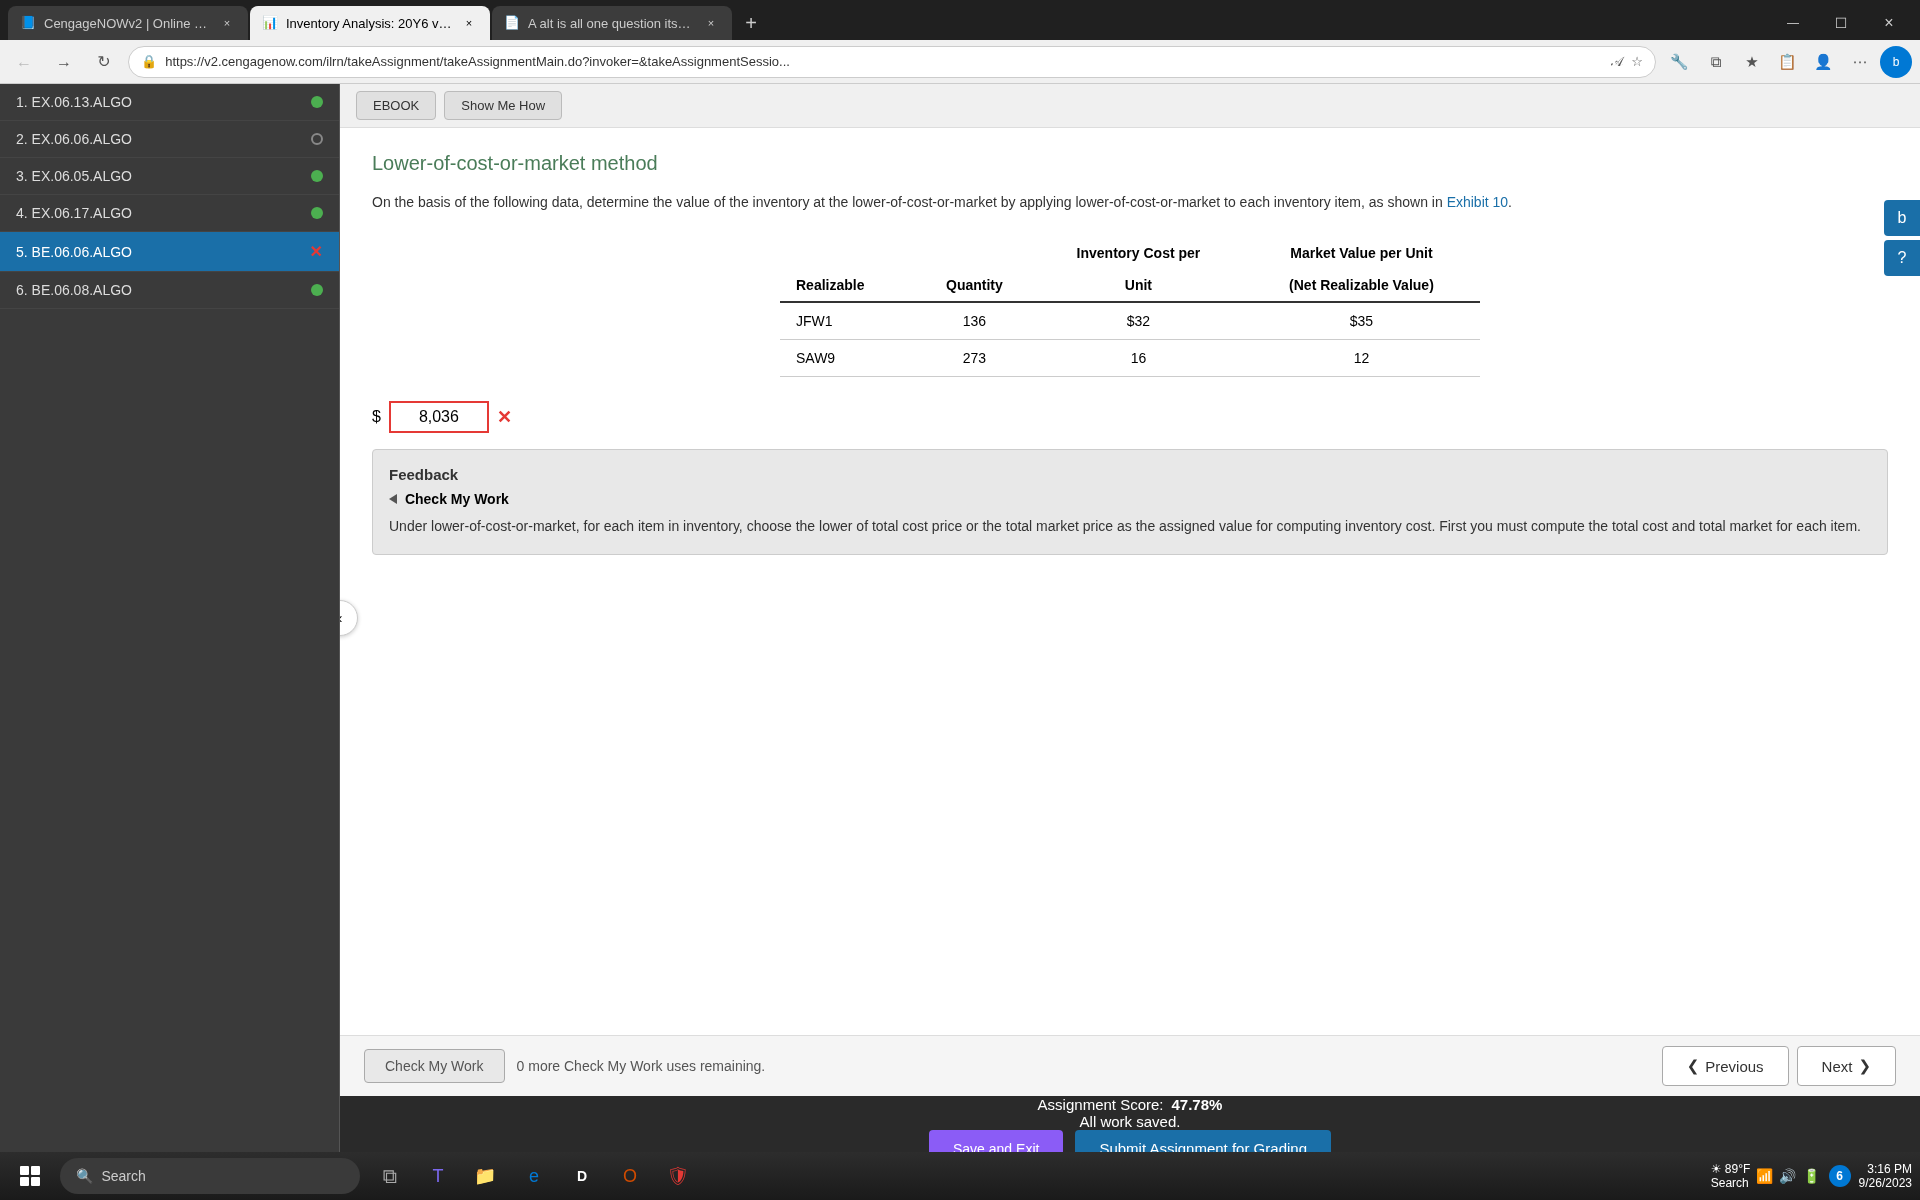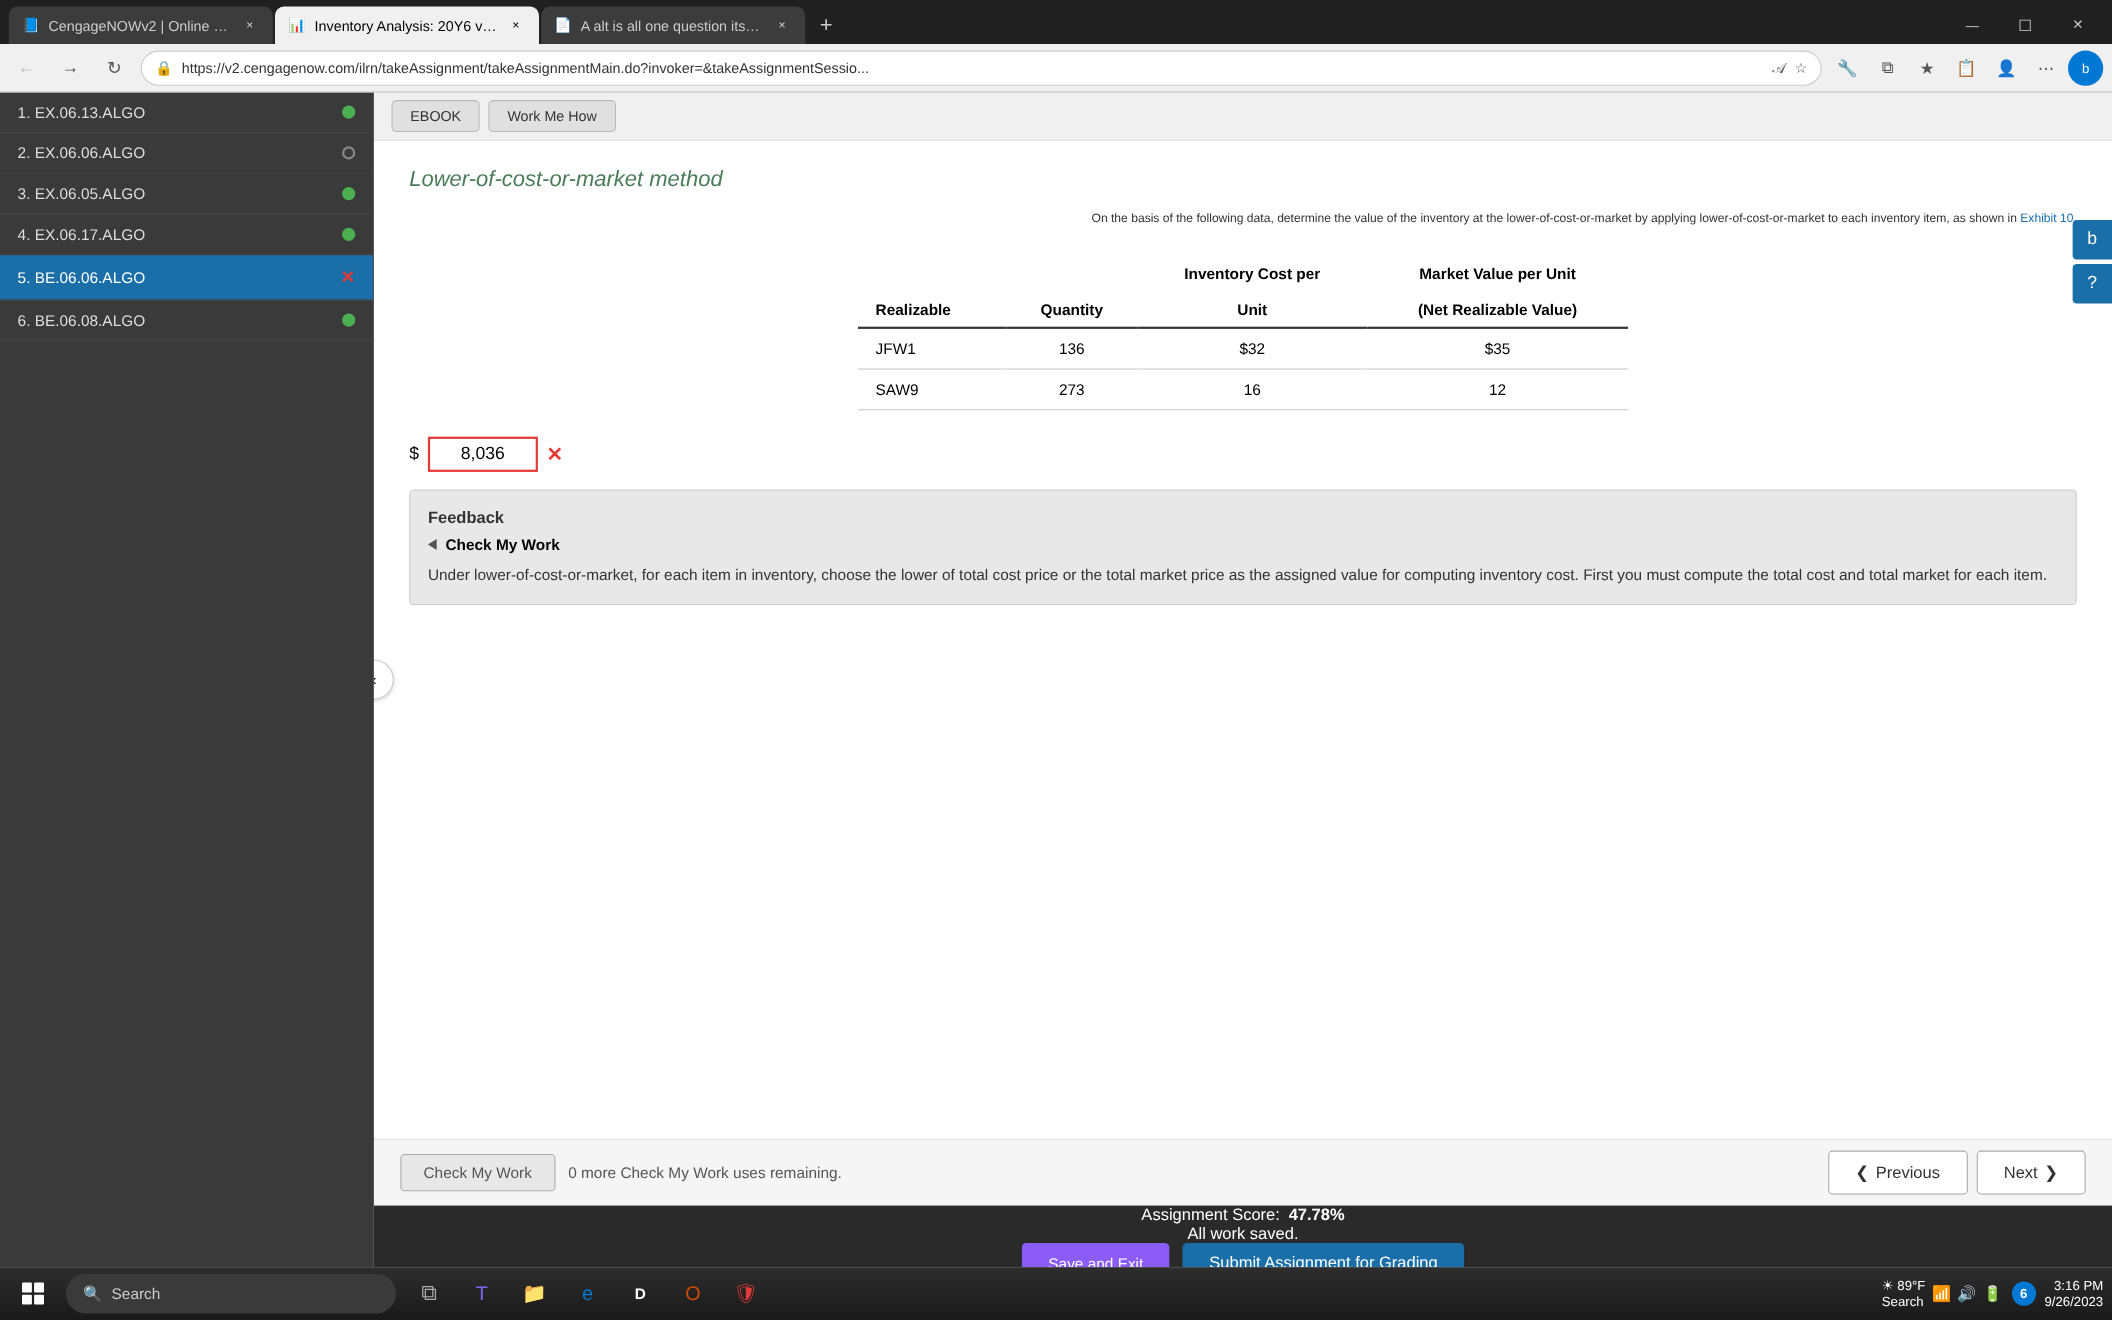--- a/index.html
+++ b/index.html
@@ -54,22 +54,22 @@
     .sidebar-progress { padding: 12px 16px; color: #bbb; font-size: 13px; background: #2a2a2a; }
     .sidebar-spacer { flex: 1; background: #3a3a3a; }
     
     
     .top-nav { background: #f0f0f0; border-bottom: 1px solid #ddd; display: flex; align-items: center; padding: 0 16px; height: 44px; gap: 8px; }
     .top-nav-btn { padding: 6px 16px; background: #e0e0e0; border: 1px solid #bbb; border-radius: 4px; cursor: pointer; font-size: 13px; color: #333; }
 
     
     .content-panel { flex: 1; overflow-y: auto; background: white; padding: 24px 32px; position: relative; }
     
-    .section-title { color: #4a7c59; font-size: 20px; font-weight: normal; margin-bottom: 16px; font-style: italic; }
-    .section-desc { color: #333; font-size: 11px; line-height: 1.6; margin-bottom: 24px; text-align: right; }
+    .section-title { color: #4a7c59; font-size: 20px; font-weight: normal; margin-bottom: 16px; }
+    .section-desc { color: #333; font-size: 14px; line-height: 1.6; margin-bottom: 24px; }
     .exhibit-link { color: #1a6fa8; text-decoration: none; }
     
     
     .inv-table { width: 700px; margin: 0 auto 24px; border-collapse: collapse; }
     .inv-table th { padding: 8px 16px; font-weight: bold; font-size: 14px; border-bottom: 2px solid #333; }
     .inv-table td { padding: 10px 16px; font-size: 14px; border-bottom: 1px solid #ccc; }
     .inv-table .col-commodity { text-align: left; }
     .inv-table .col-qty { text-align: center; }
     .inv-table .col-cost { text-align: center; }
     .inv-table .col-market { text-align: center; }
@@ -203,21 +203,21 @@
     </div>
 
     <div style="flex:1;display:flex;flex-direction:column;overflow:hidden;position:relative;">
 
       <div style="position:absolute;left:-18px;top:50%;transform:translateY(-50%);width:36px;height:36px;background:white;border:1px solid #ccc;border-radius:50%;display:flex;align-items:center;justify-content:center;cursor:pointer;z-index:10;box-shadow:0 1px 4px rgba(0,0,0,0.2);">
         ‹
       </div>
 
       <div class="top-nav">
         <button class="top-nav-btn">EBOOK</button>
-        <button class="top-nav-btn">Work Me How</button>
+        <button class="top-nav-btn">Show Me How</button>
       </div>
 
       <div class="content-panel">
 
         <h2 class="section-title">Lower-of-cost-or-market method</h2>
 
         <p class="section-desc">
           <span>On the basis of the following data, determine the value of the inventory at the lower-of-cost-or-market by applying lower-of-cost-or-market to each inventory item, as shown in</span>
           <a class="exhibit-link">Exhibit 10</a><span>.</span>
         </p>

